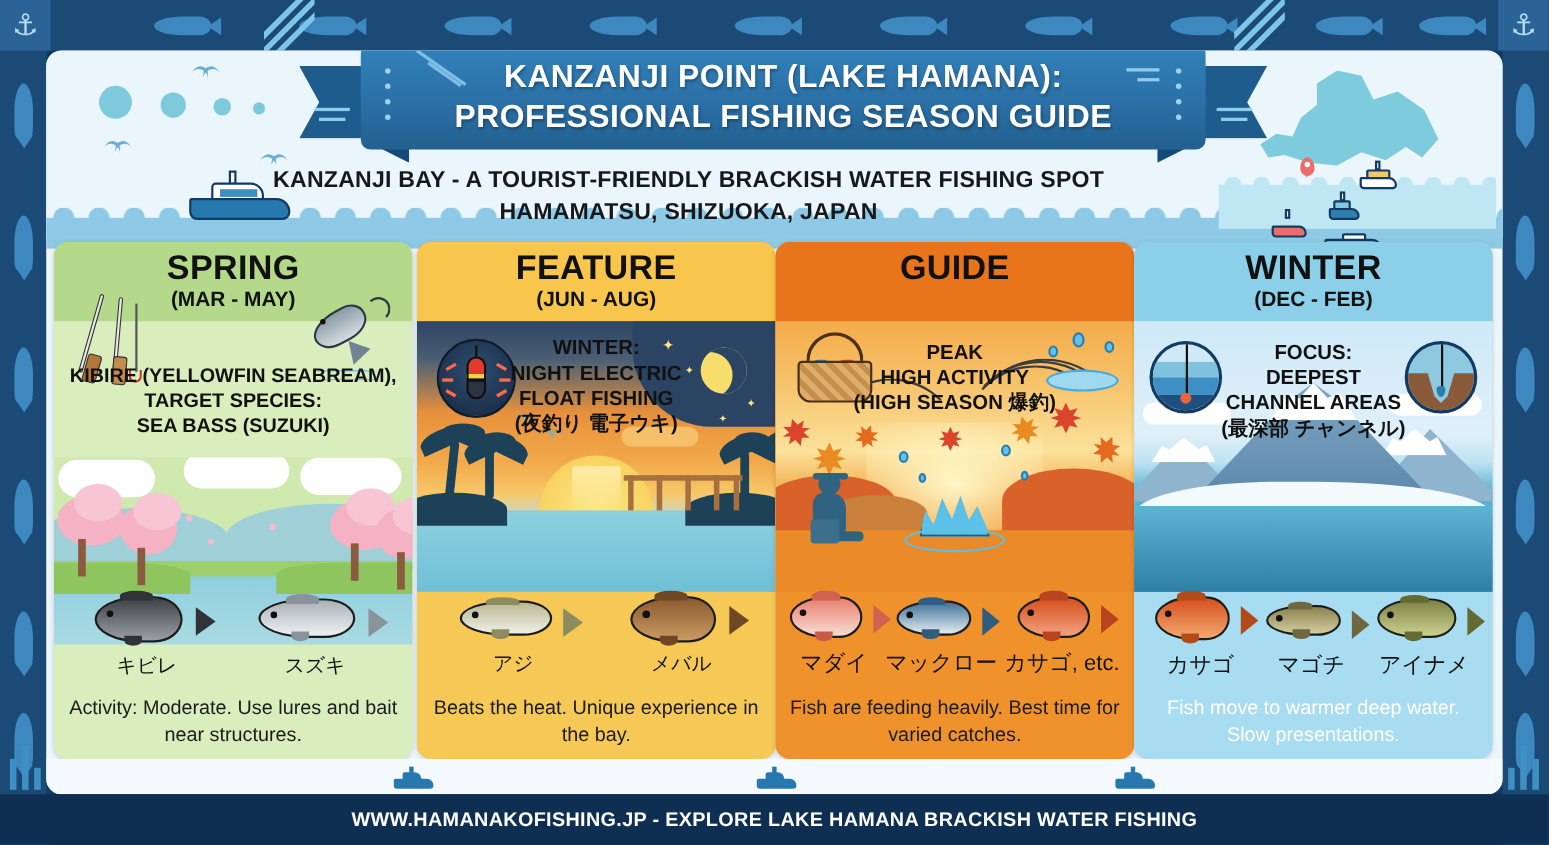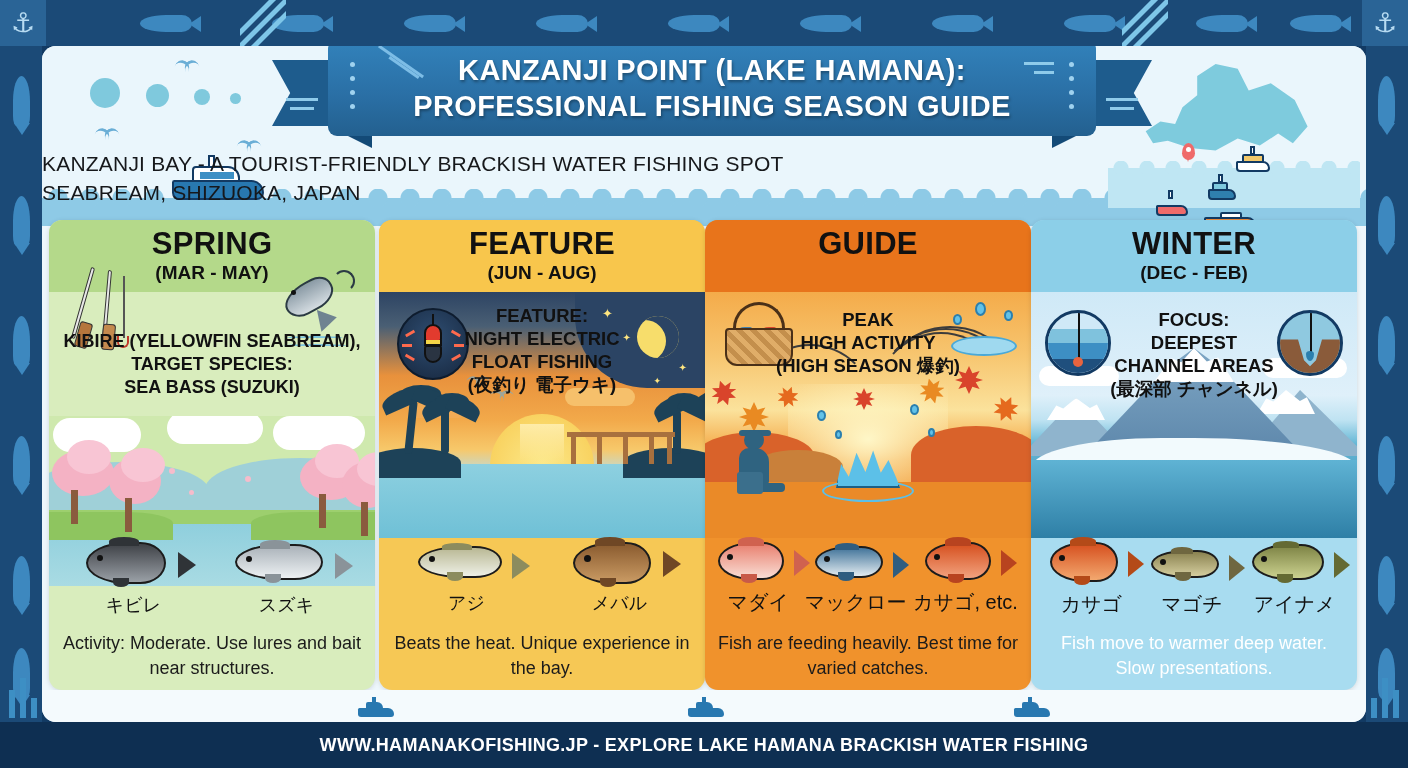--- a/index.html
+++ b/index.html
@@ -124,22 +124,22 @@
              border-radius:9px; }
   .rb-dots { position:absolute; top:22px; display:flex; flex-direction:column; gap:9px; }
   .rb-dots i{ width:5px; height:5px; border-radius:50%; background:#9fd2ef; }
   .rb-slash { position:absolute; width:54px; height:3px; background:#7dbde6; transform:rotate(35deg); }
   .rb-line  { position:absolute; height:3px; background:#8fcbea; }
   #title-txt { position:absolute; left:56px; top:12px; width:768px;
       color:#fff; font-weight:bold; font-size:29px; line-height:36px;
       text-align:center; letter-spacing:.4px;
       text-shadow:1px 2px 3px rgba(0,0,0,.35); }
 
-  #subtitle { position:absolute; left:0; top:103px; width:1168px; text-align:left;
-      color:#16181b; font-weight:normal; font-size:21px; line-height:29px; letter-spacing:.2px; }
+  #subtitle { position:absolute; left:0; top:103px; width:1168px; text-align:center;
+      color:#16181b; font-weight:bold; font-size:21px; line-height:29px; letter-spacing:.2px; }
 
   
   .card { position:absolute; top:174px; width:326px; height:470px;
           border-radius:13px; overflow:hidden;
           box-shadow:0 1px 5px rgba(0,0,0,.13); }
   #card-spring { left:7px;   background:#d9edbd; }
   #card-summer { left:337px; background:#f6c855; }
   #card-autumn { left:663px; background:#f0922c; }
   #card-winter { left:989px; background:#a8dcf0; }
 
@@ -469,21 +469,21 @@
     <div class="rb-line" style="right:14px;top:58px;width:32px"></div>
     <div class="rb-line" style="right:18px;top:67px;width:24px"></div>
     <div id="title-txt">
       <div>KANZANJI POINT (LAKE HAMANA):</div>
       <div>PROFESSIONAL FISHING SEASON GUIDE</div>
     </div>
   </div>
 
   <div id="subtitle">
     <div>KANZANJI BAY - A TOURIST-FRIENDLY BRACKISH WATER FISHING SPOT</div>
-    <div>SEABREAM, SHIZUOKA, JAPAN</div>
+    <div>HAMAMATSU, SHIZUOKA, JAPAN</div>
   </div>
 
   <div class="card" id="card-spring">
     <div class="card-head">
       <div class="season-name">SPRING</div>
       <div class="season-months">(MAR - MAY)</div>
     </div>
 
     <div style="position:absolute;left:22px;top:46px;width:90px;height:86px">
       <div style="position:absolute;left:10px;top:0;width:4px;height:74px;background:#e8e8e8;border:1.5px solid #333;transform:rotate(16deg);border-radius:2px"></div>
@@ -634,21 +634,21 @@
         <div class="ray" style="left:6px;top:22px;transform:rotate(-30deg)"></div>
         <div class="ray" style="left:3px;top:34px"></div>
         <div class="ray" style="left:6px;top:46px;transform:rotate(30deg)"></div>
         <div class="ray" style="right:6px;top:22px;transform:rotate(30deg)"></div>
         <div class="ray" style="right:3px;top:34px"></div>
         <div class="ray" style="right:6px;top:46px;transform:rotate(-30deg)"></div>
       </div>
     </div>
 
     <div class="card-tag" id="summer-tag">
-      <div>FEATURE:</div>
+      <div>WINTER:</div>
       <div>NIGHT ELECTRIC</div>
       <div>FLOAT FISHING</div>
       <div>(夜釣り 電子ウキ)</div>
     </div>
 
     <div class="fish-row" id="summer-fish">
       <div class="fish-cell">
         <div class="fish-shape" style="width:98px;height:40px">
           <div class="fbody" style="width:84px;height:32px;background:linear-gradient(180deg,#b9b894,#eef0e6)">
             <div class="fdorsal" style="background:#8c8c5e;top:-5px;height:7px"></div>

